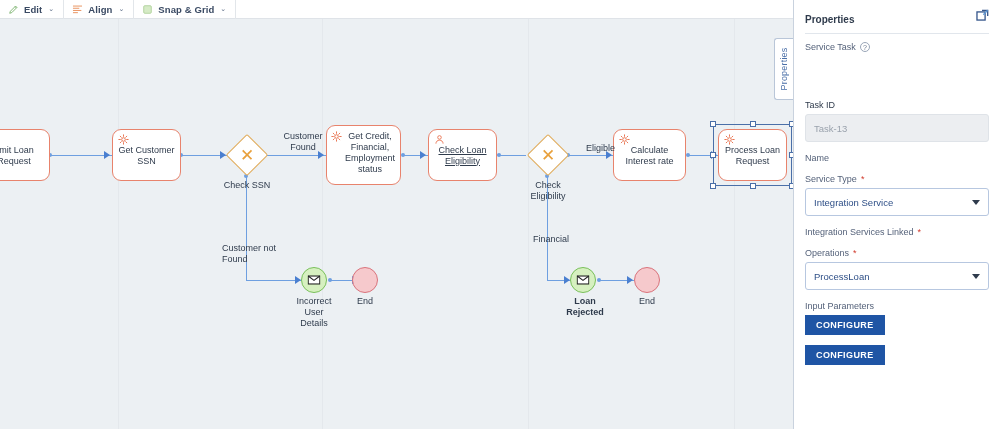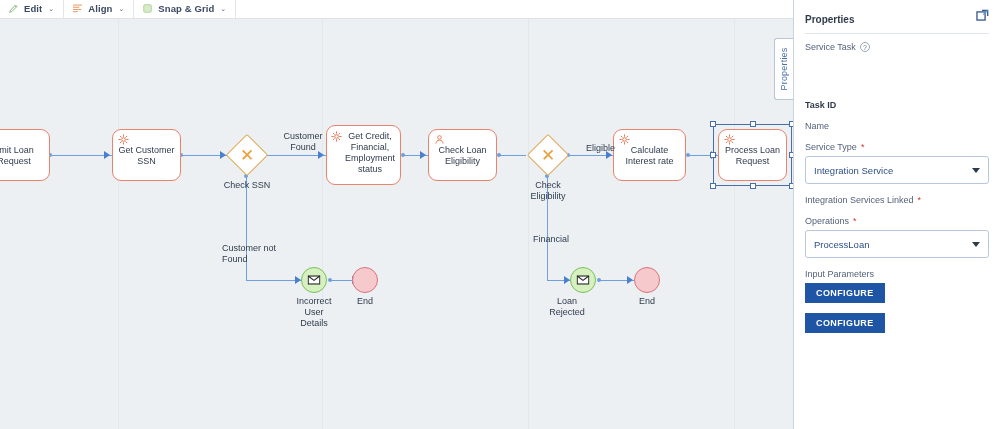--- a/index.html
+++ b/index.html
@@ -8,21 +8,21 @@
     font-family: "Liberation Sans", sans-serif;
     background: #ffffff;
     overflow: hidden;
   }
   #app { position: relative; width: 1000px; height: 429px; }
 
   
   #toolbar {
     position: absolute; left: 0; top: 0; width: 793px; height: 19px;
     background: #ffffff; border-bottom: 1px solid #dfe3e8;
-    display: flex; align-items: flex-end;
+    display: flex; align-items: center;
   }
   .tb-group {
     display: flex; align-items: center; height: 19px;
     padding: 0 9px 0 8px; gap: 5px;
     border-right: 1px solid #e2e6ea;
     cursor: pointer;
   }
   .tb-label { font-size: 9.5px; color: #3a4a63; font-weight: bold; letter-spacing: .1px; }
   .tb-caret { font-size: 7px; color: #5b6b85; margin-left: 1px; }
   .tb-ico { width: 11px; height: 11px; display: block; }
@@ -109,21 +109,21 @@
     position: absolute; left: 793px; top: 0; width: 207px; height: 429px;
     background: #ffffff; border-left: 1px solid #c9d2de;
     padding: 9px 11px 0 11px; overflow: hidden;
   }
   #panel-head { display: flex; align-items: flex-start; justify-content: space-between; }
   #panel-title { font-size: 10px; color: #2f3b4c; font-weight: bold; padding-top: 5px; }
   #expand-btn { width: 13px; height: 13px; cursor: pointer; }
   #panel-rule { height: 1px; background: #e1e6ec; margin: 8px 0 8px 0; }
 
   .fld-lbl { font-size: 9px; color: #55627a; margin-bottom: 4px; display: flex; align-items: center; gap: 4px; }
-  .fld-lbl.strong { color: #2f3b4c; font-weight: bold; margin-top: 48px; }
+  .fld-lbl.strong { color: #2f3b4c; font-weight: normal; margin-top: 48px; }
   .req { color: #d03a2c; font-size: 9px; line-height: 1; }
   .qmark {
     width: 10px; height: 10px; border-radius: 50%; border: 1px solid #9aa6b8;
     font-size: 7px; color: #6b778c; display: inline-flex;
     align-items: center; justify-content: center; cursor: pointer;
   }
   .sect-lbl { font-size: 9px; color: #55627a; margin-bottom: 3px; }
 
   .inp {
     width: 100%; height: 28px; border: 1px solid #c5cfdd; border-radius: 3px;
@@ -282,21 +282,21 @@
         </g>
       </svg>
       <div style="flex:1; text-align:center;">
         <span>Get Credit,</span>
         <span>Financial,</span>
         <span>Employment</span>
         <span>status</span>
       </div>
     </div>
 
-    <div class="task" style="left:428px; top:110px; width:69px; height:52px;">
+    <div class="task" style="left:428px; top:110px; width:69px; height:52px;text-decoration:underline;">
       <svg class="tico" viewBox="0 0 16 16">
         <circle cx="8" cy="5" r="2.6" fill="none" stroke="#e8724f" stroke-width="1.3"></circle>
         <path d="M2.8 14c0-3.1 2.3-5 5.2-5s5.2 1.9 5.2 5" fill="none" stroke="#e8724f" stroke-width="1.3"></path>
       </svg>
       <div>
         <span>Check Loan</span>
         <span>Eligibility</span>
       </div>
     </div>
 
@@ -391,21 +391,21 @@
 
     <div class="ev end" style="left:352px; top:248px;"></div>
     <div class="node-label" style="left:337px; top:277px; width:56px;">End</div>
 
     <div class="ev msg" style="left:570px; top:248px;">
       <svg class="evico" viewBox="0 0 18 13">
         <rect x="1" y="1" width="16" height="11" fill="#ffffff" stroke="#222222" stroke-width="1.5"></rect>
         <path d="M1 1l8 6 8-6" fill="none" stroke="#222222" stroke-width="1.5"></path>
       </svg>
     </div>
-    <div class="node-label" style="left:537px; top:277px; width:60px;">
+    <div class="node-label" style="left:555px; top:277px; width:60px;font-weight:bold;">
       <span>Loan</span><br>
       <span>Rejected</span>
     </div>
 
     <div class="ev end" style="left:634px; top:248px;"></div>
     <div class="node-label" style="left:619px; top:277px; width:56px;">End</div>
   </div>
 
   <div id="prop-tab">
     <span>Properties</span>
@@ -424,20 +424,21 @@
 
     <div id="panel-rule"></div>
 
     <div class="fld-lbl">
       <span>Service Task</span>
       <span class="qmark">?</span>
     </div>
 
     <div class="fld">
       <div class="fld-lbl strong">Task ID</div>
+      <div class="inp ro">Task-13</div>
     </div>
 
     <div class="fld">
       <div class="fld-lbl">Name</div>
     </div>
 
     <div class="fld">
       <div class="fld-lbl">
         <span>Service Type</span>
         <span class="req">*</span>

